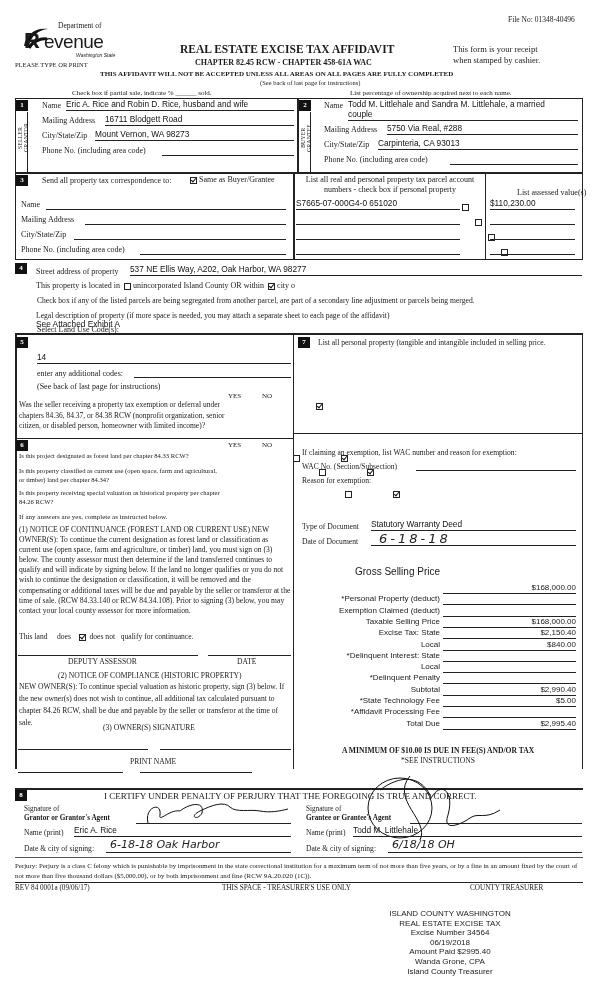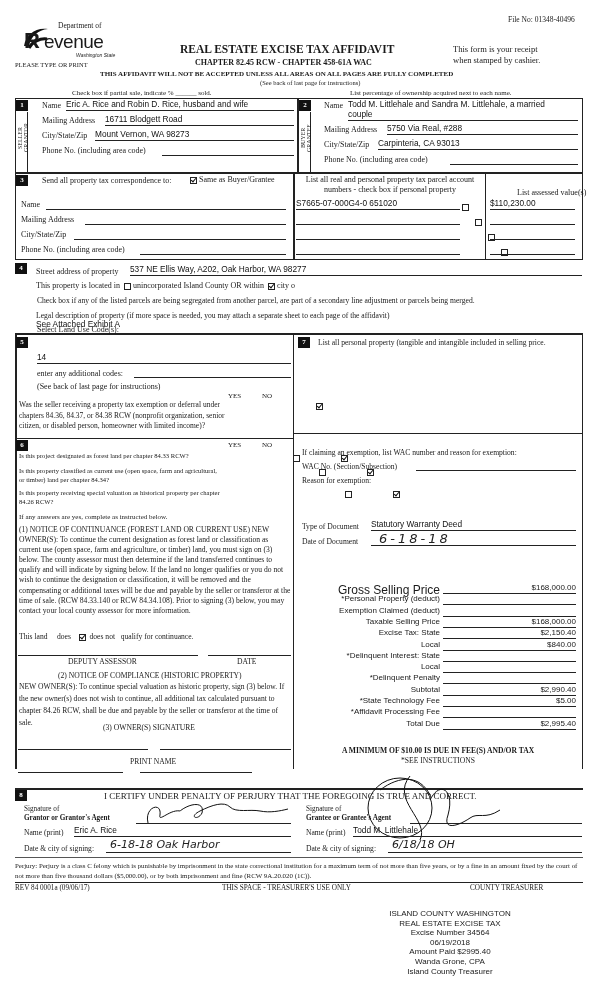--- a/index.html
+++ b/index.html
@@ -195,21 +195,21 @@
 <div class="abs" style="left:302px;top:462px;font-size:7.6px;">WAC No. (Section/Subsection)</div>
 <div class="abs uline" style="left:416px;top:462px;width:160px;height:9px;"></div>
 <div class="abs" style="left:302px;top:476px;font-size:7.6px;">Reason for exemption:</div>
 <div class="abs" style="left:302px;top:522px;font-size:7.6px;">Type of Document</div>
 <div class="abs fill uline" style="left:371px;top:520px;width:205px;height:11px;">Statutory Warranty Deed</div>
 <div class="abs" style="left:302px;top:537px;font-size:7.6px;">Date of Document</div>
 <div class="abs hand uline" style="left:371px;top:531px;width:205px;height:15px;font-size:13px;padding-left:8px;letter-spacing:3px;">6-18-18</div>
 
 
 <div id="calc">
-    <div class="abs sans right" style="left: 300px; top: 583px; width: 140px; font-size: 12px;">Gross Selling Price</div>
+    <div class="abs sans right" style="left: 300px; top: 566px; width: 140px; font-size: 10px;">Gross Selling Price</div>
     <div class="abs sans right uline" style="left: 443px; top: 583px; width: 133px; height: 11px; font-size: 8px;">$168,000.00</div>
     <div class="abs sans right" style="left: 300px; top: 594.3px; width: 140px; font-size: 8px;">*Personal Property (deduct)</div>
     <div class="abs sans right uline" style="left: 443px; top: 594.3px; width: 133px; height: 11px; font-size: 8px;"></div>
     <div class="abs sans right" style="left: 300px; top: 605.6px; width: 140px; font-size: 8px;">Exemption Claimed (deduct)</div>
     <div class="abs sans right uline" style="left: 443px; top: 605.6px; width: 133px; height: 11px; font-size: 8px;"></div>
     <div class="abs sans right" style="left: 300px; top: 616.9px; width: 140px; font-size: 8px;">Taxable Selling Price</div>
     <div class="abs sans right uline" style="left: 443px; top: 616.9px; width: 133px; height: 11px; font-size: 8px;">$168,000.00</div>
     <div class="abs sans right" style="left: 300px; top: 628.2px; width: 140px; font-size: 8px;">Excise Tax:  State</div>
     <div class="abs sans right uline" style="left: 443px; top: 628.2px; width: 133px; height: 11px; font-size: 8px;">$2,150.40</div>
     <div class="abs sans right" style="left: 300px; top: 639.5px; width: 140px; font-size: 8px;">Local</div>

